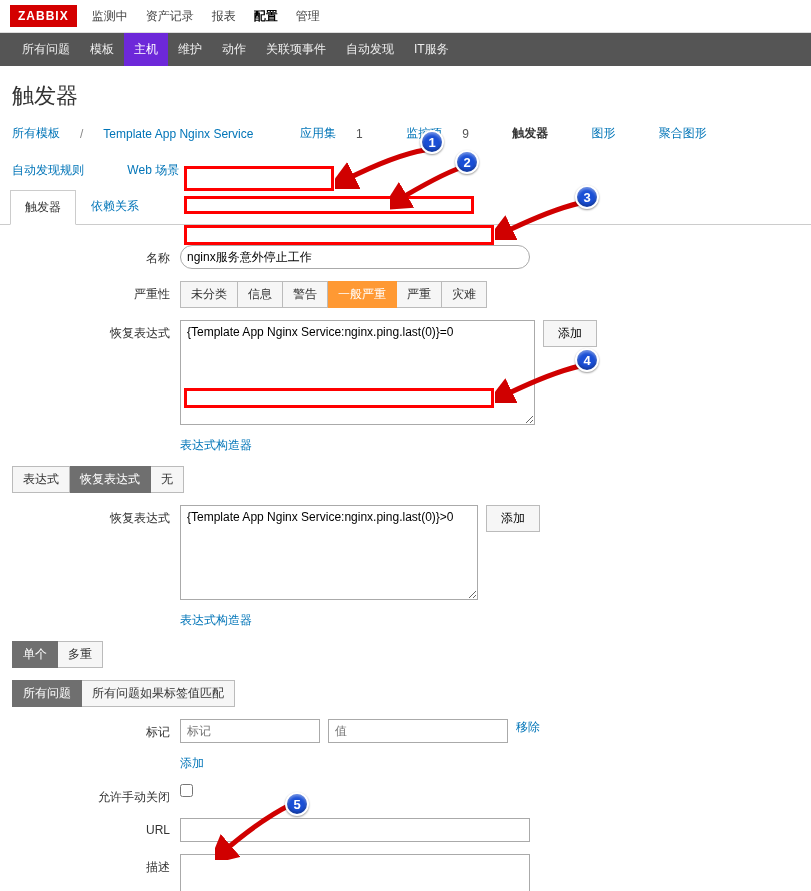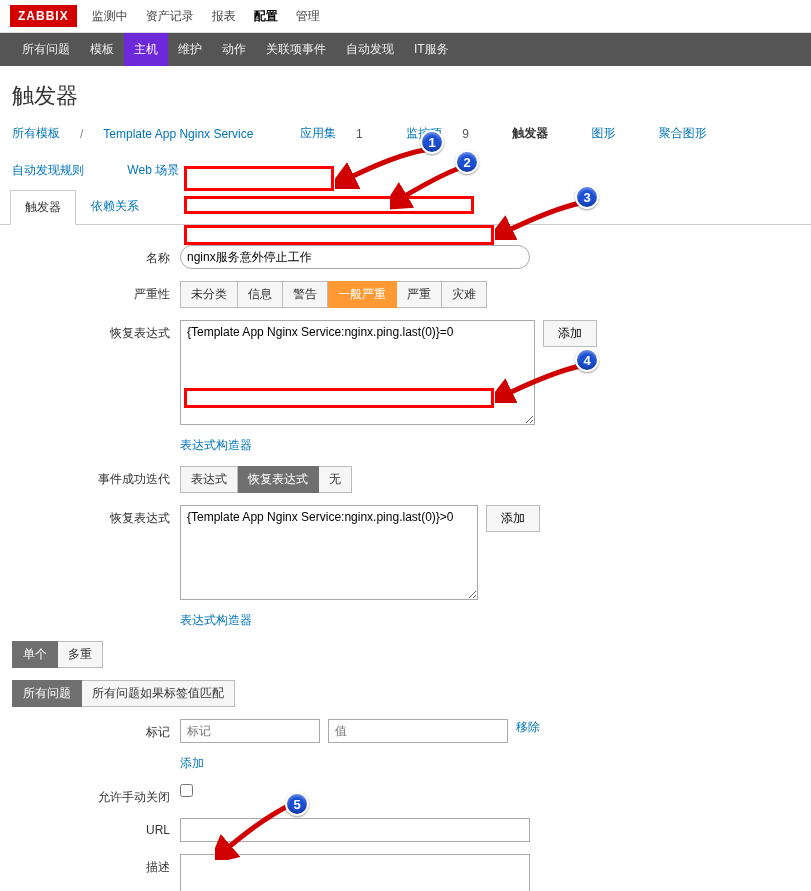--- a/index.html
+++ b/index.html
@@ -130,21 +130,20 @@
     </div>
   </div>
   <div class="row">
     <div class="label"></div>
     <div class="field">
         <span class="link">表达式构造器</span>
       </div>
   </div>
 
   <div class="row">
-    <div class="label">事件成功迭代</div>
     <div class="field">
       <div class="btn-group">
         <button>表达式</button>
         <button class="sel">恢复表达式</button>
         <button>无</button>
       </div>
     </div>
   </div>
 
   <div class="row">

